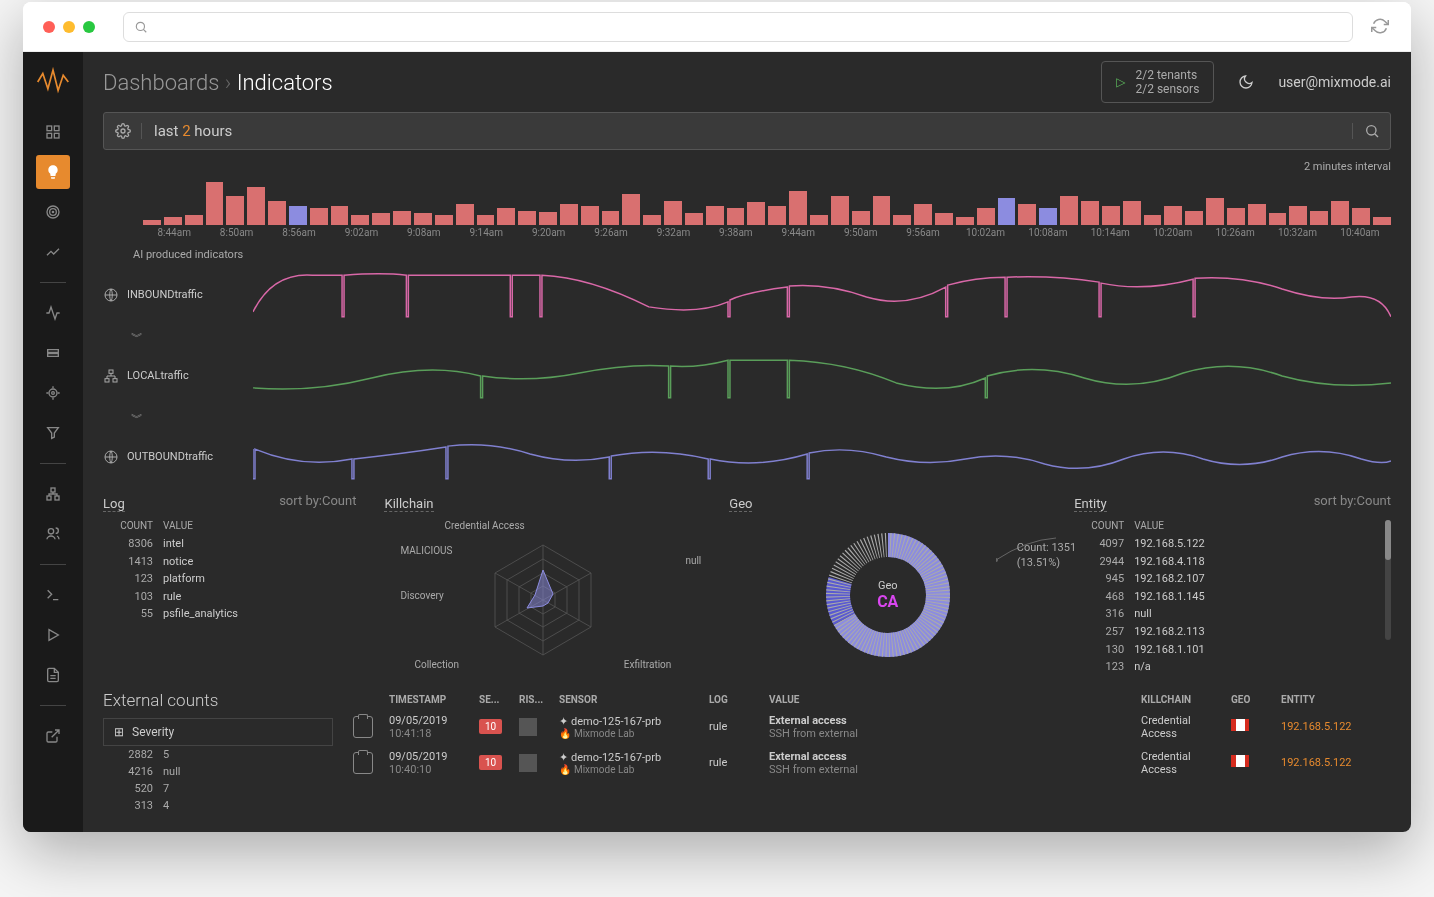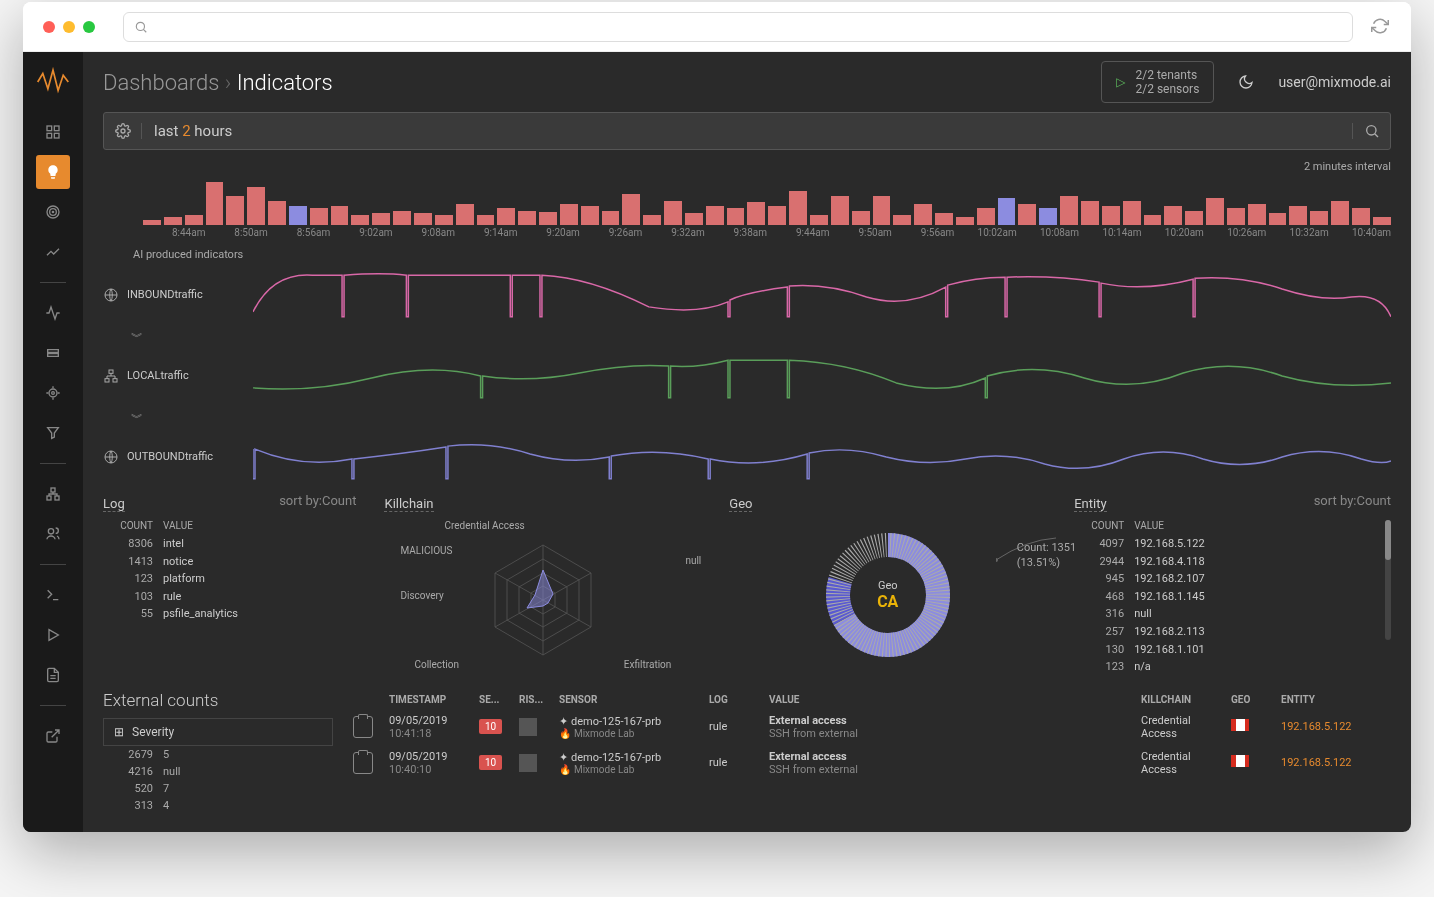--- a/index.html
+++ b/index.html
@@ -29,21 +29,21 @@
 .searchbar .gear{width:38px;display:flex;align-items:center;justify-content:center;color:#aaa;border-right:1px solid #555}
 .searchbar .txt{flex:1;padding:0 12px;font-size:15px;color:#ccc}
 .searchbar .txt .num{color:#e78a2e}
 .searchbar .sicon{width:38px;display:flex;align-items:center;justify-content:center;color:#aaa;border-left:1px solid #555}
 .content{flex:1;padding:0 20px;overflow:hidden;position:relative}
 .interval{text-align:right;font-size:11px;color:#aaa;margin-bottom:4px}
 .barchart{height:48px;display:flex;align-items:flex-end;gap:3px;padding-left:40px;margin-bottom:2px}
 .bar{flex:1;background:#d97070;min-width:3px}
 .bar.b{background:#8c8ce0}
 .xaxis{display:flex;padding-left:40px;font-size:10px;color:#888;margin-bottom:10px}
-.xaxis span{flex:1;text-align:right}
+.xaxis span{flex:1;text-align:center}
 .ai-label{font-size:11px;color:#aaa;margin-left:30px;margin-bottom:6px}
 .traffic-block{display:flex;align-items:center;margin-bottom:6px}
 .traffic-label{width:150px;display:flex;align-items:center;gap:8px;font-size:11px;color:#ccc}
 .traffic-label .sub{display:flex;flex-direction:row;line-height:1.2}
 .traffic-label .sub b{font-weight:400}
 .chevs{width:150px;padding-left:28px;color:#888;font-size:12px;margin:2px 0}
 .wave{flex:1;height:56px}
 .panels{display:flex;gap:28px;margin-top:8px}
 .panel{flex:1}
 .panel h4{font-size:13px;color:#ccc;font-weight:400;border-bottom:1px dashed #666;display:inline-block;margin-bottom:8px}
@@ -51,21 +51,21 @@
 .tbl{font-size:11px}
 .tbl .hd{display:flex;color:#aaa;margin-bottom:4px;font-size:10px}
 .tbl .hd .c1{width:50px;text-align:right}.tbl .hd .c2{padding-left:10px}
 .tbl .rw{display:flex;color:#ccc;line-height:1.6}
 .tbl .rw .c1{width:50px;text-align:right;color:#aaa}.tbl .rw .c2{padding-left:10px}
 .radar-wrap{position:relative;height:150px;display:flex;align-items:center;justify-content:center}
 .radar-labels span{position:absolute;font-size:10px;color:#aaa}
 .donut-wrap{position:relative;height:150px;display:flex;align-items:center;justify-content:center}
 .donut-tip{position:absolute;right:-30px;top:20px;font-size:11px;color:#aaa;text-align:left;line-height:1.4}
 .geo-center{position:absolute;text-align:center;font-size:11px;color:#ccc}
-.geo-center b{font-size:16px;color:#eab308;display:block}
+.geo-center b{font-size:16px;color:#d946ef;display:block}
 .entity-panel{display:flex}
 .entity-panel .tbl{flex:1}
 .scroll{width:6px;background:#444;border-radius:3px;height:120px;margin-left:6px}
 .scroll .th{width:6px;height:40px;background:#888;border-radius:3px}
 .bottom{display:flex;gap:20px;margin-top:14px}
 .grouped{width:230px}
 .grouped h3,.records h3{font-size:17px;color:#ccc;font-weight:300;margin-bottom:8px}
 .records h3 .cnt{color:#777;font-size:14px}
 .sev-head{border:1px solid #444;padding:6px 10px;font-size:12px;color:#ccc;display:flex;align-items:center;gap:8px}
 .sev-rw{display:flex;font-size:11px;color:#aaa;padding:2px 10px}
@@ -521,21 +521,21 @@
 
      <div class="bottom">
        <div class="grouped">
          <h3>External counts</h3>
          <div class="sev-head">
            <span>⊞</span>
            <span>Severity</span>
          </div>
          <div id="sev-rows">
                 <div class="sev-rw">
-                  <span class="c1">2679</span>
+                  <span class="c1">2882</span>
                   <span class="c2">5</span>
                 </div>
                 <div class="sev-rw">
                   <span class="c1">4216</span>
                   <span class="c2">null</span>
                 </div>
                 <div class="sev-rw">
                   <span class="c1">520</span>
                   <span class="c2">7</span>
                 </div>

